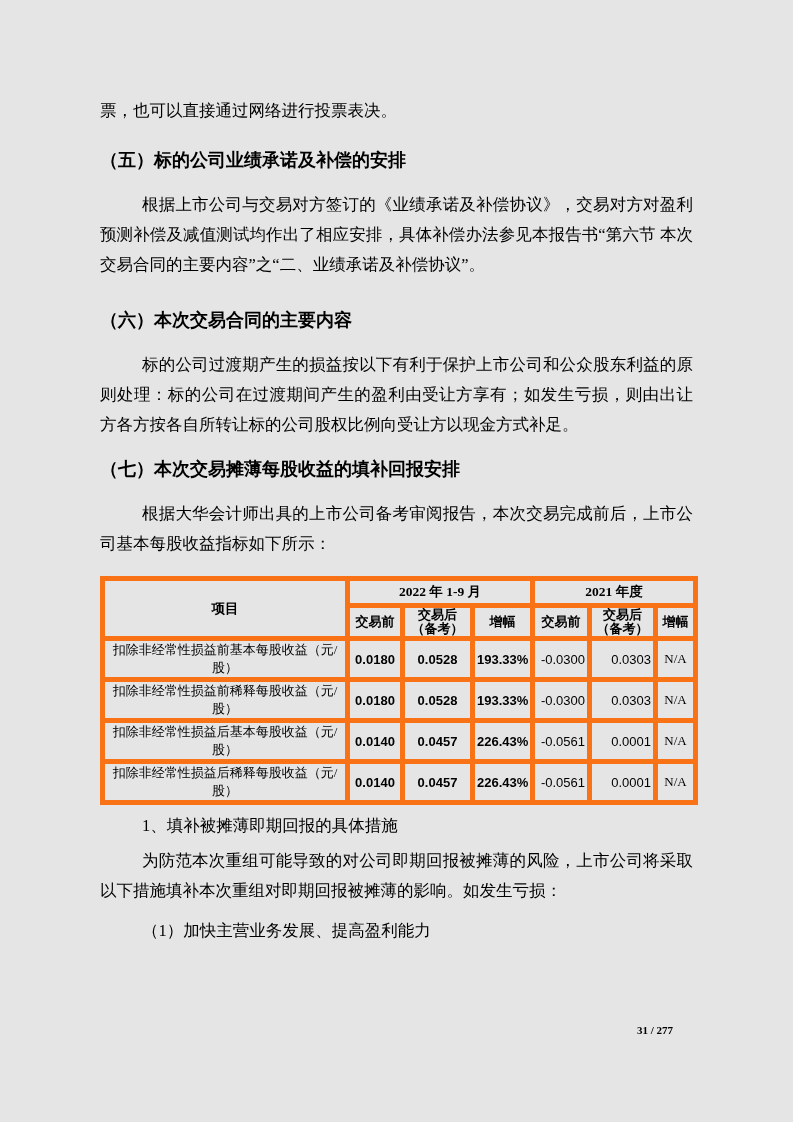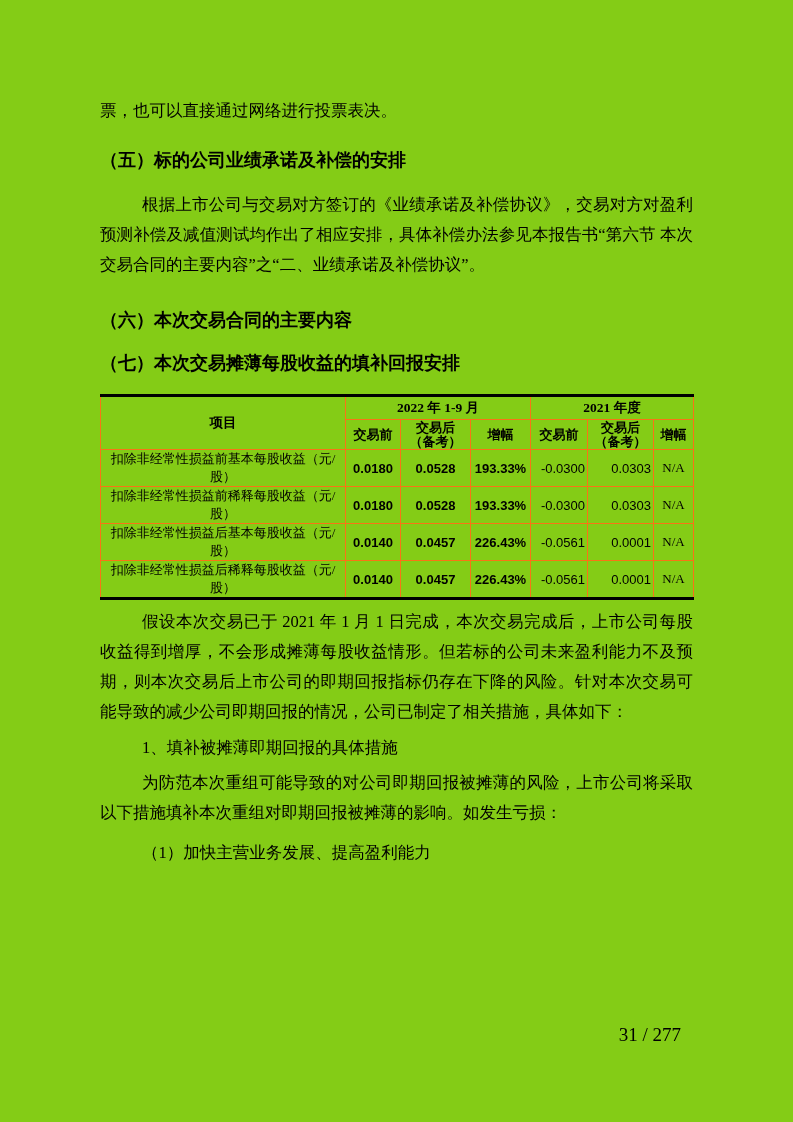--- a/index.html
+++ b/index.html
@@ -5,21 +5,21 @@
   html, body {
     margin: 0;
     padding: 0;
     background: #ffffff;
   }
   .page {
     position: relative;
     width: 793px;
     height: 1122px;
     margin: 0 auto;
-    background: #84cc16;
+    background: #e5e5e5;
     box-sizing: border-box;
     padding: 96px 100px 0 100px;
     overflow: hidden;
     color: #000;
   }
   .body-text {
     font-family: "Liberation Serif", "DejaVu Serif", serif;
     font-size: 16.5px;
     line-height: 30px;
     text-align: justify;
@@ -47,21 +47,21 @@
 
   table.eps {
     border-collapse: collapse;
     width: 593px;
     margin-top: 17px;
     table-layout: fixed;
     border-top: 3px solid #000;
     border-bottom: 3px solid #000;
   }
   table.eps th, table.eps td {
-    border: 1px solid #f97316;
+    border: 5px solid #f97316;
     padding: 0 2px;
     box-sizing: border-box;
     overflow: hidden;
   }
   table.eps th {
     font-family: "Liberation Serif", "DejaVu Serif", serif;
     font-weight: bold;
     font-size: 13.5px;
     text-align: center;
     vertical-align: middle;
@@ -92,43 +92,45 @@
     text-align: right;
     padding-right: 5px;
   }
   td.na-2021 {
     font-family: "Liberation Serif", "DejaVu Serif", serif;
     text-align: center;
   }
   .page-number {
     position: absolute;
     top: 1024px;
-    right: 112px;
-    font-family: "Liberation Serif", "DejaVu Serif", serif;
-    font-size: 19px;
-    font-weight: normal;
+    right: 120px;
+    font-family: "Liberation Serif", "DejaVu Serif", serif;
+    font-size: 11px;
+    font-weight: bold;
     color: #000;
   }
 </style>
 </head>
 <body>
 
 <div class="page">
 
   <p class="body-text no-indent">票，也可以直接通过网络进行投票表决。</p>
 
   <h2 class="heading mt20">（五）标的公司业绩承诺及补偿的安排</h2>
 
   <p class="body-text mt16">根据上市公司与交易对方签订的《业绩承诺及补偿协议》，交易对方对盈利预测补偿及减值测试均作出了相应安排，具体补偿办法参见本报告书“第六节 本次交易合同的主要内容”之“二、业绩承诺及补偿协议”。</p>
 
   <h2 class="heading mt26">（六）本次交易合同的主要内容</h2>
 
+  <p class="body-text mt16">标的公司过渡期产生的损益按以下有利于保护上市公司和公众股东利益的原则处理：标的公司在过渡期间产生的盈利由受让方享有；如发生亏损，则由出让方各方按各自所转让标的公司股权比例向受让方以现金方式补足。</p>
 
   <h2 class="heading mt15">（七）本次交易摊薄每股收益的填补回报安排</h2>
 
+  <p class="body-text mt16">根据大华会计师出具的上市公司备考审阅报告，本次交易完成前后，上市公司基本每股收益指标如下所示：</p>
 
   <table class="eps">
     <colgroup>
       <col style="width:245px">
       <col style="width:55px">
       <col style="width:70px">
       <col style="width:60px">
       <col style="width:57px">
       <col style="width:66px">
       <col style="width:40px">
@@ -187,21 +189,20 @@
         <td class="num-2022">0.0140</td>
         <td class="num-2022">0.0457</td>
         <td class="num-2022">226.43%</td>
         <td class="num-2021">-0.0561</td>
         <td class="num-2021">0.0001</td>
         <td class="na-2021">N/A</td>
       </tr>
     </tbody>
   </table>
 
-  <p class="body-text mt7">假设本次交易已于 2021 年 1 月 1 日完成，本次交易完成后，上市公司每股收益得到增厚，不会形成摊薄每股收益情形。但若标的公司未来盈利能力不及预期，则本次交易后上市公司的即期回报指标仍存在下降的风险。针对本次交易可能导致的减少公司即期回报的情况，公司已制定了相关措施，具体如下：</p>
 
   <p class="body-text mt6">1、填补被摊薄即期回报的具体措施</p>
 
   <p class="body-text mt5">为防范本次重组可能导致的对公司即期回报被摊薄的风险，上市公司将采取以下措施填补本次重组对即期回报被摊薄的影响。如发生亏损：</p>
 
   <p class="body-text mt10">（1）加快主营业务发展、提高盈利能力</p>
 
   <div class="page-number">31 / 277</div>
 
 </div>

